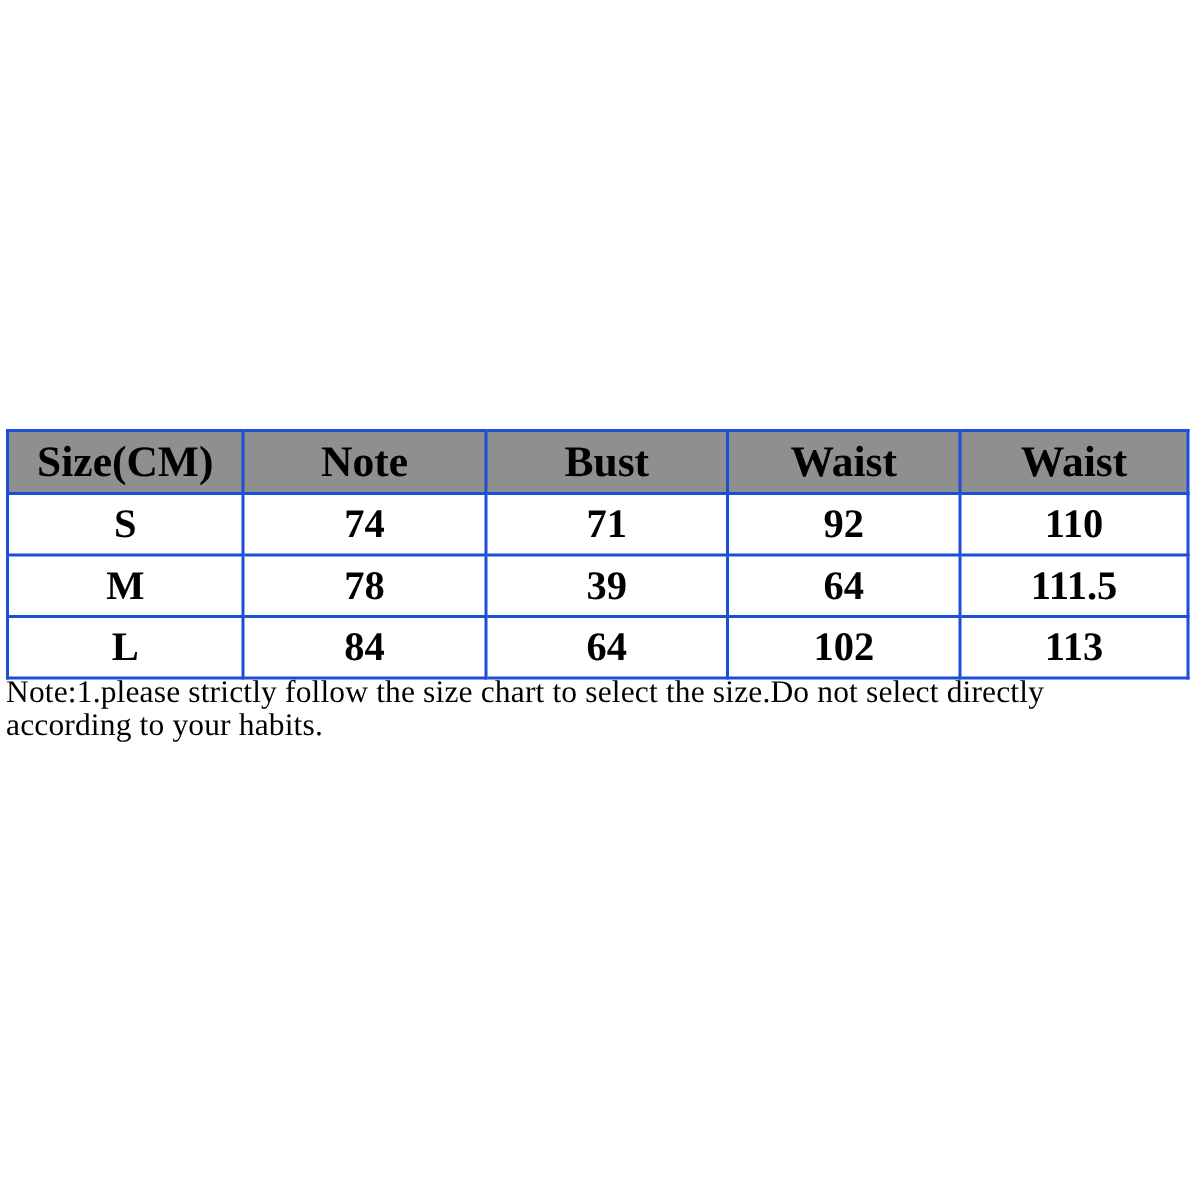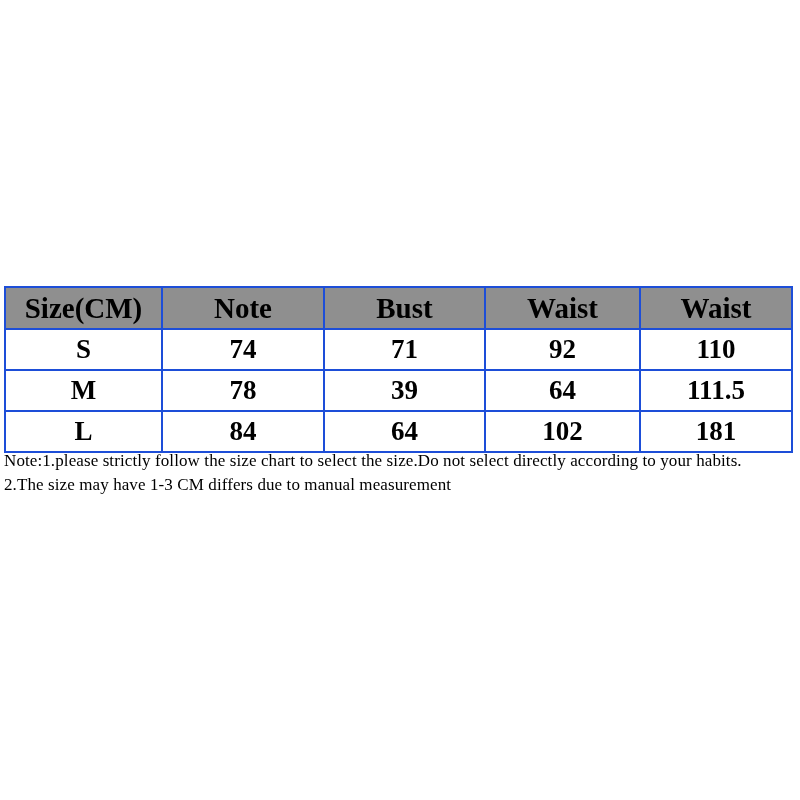--- a/index.html
+++ b/index.html
@@ -59,21 +59,21 @@
     background: #ffffff;
   }
   .note-block {
     position: absolute;
     left: 4px;
     top: 450px;
     width: 780px;
   }
   .note-line {
     font-family: "Liberation Serif", serif;
-    font-size: 17px;
+    font-size: 21px;
     color: #000000;
     line-height: 22px;
     white-space: pre-wrap;
     letter-spacing: 0.1px;
   }
   .note-line.l1 {
     width: 772px;
   }
   .note-line.l2 {
     margin-top: 2px;
@@ -115,24 +115,23 @@
           <td>78</td>
           <td>39</td>
           <td>64</td>
           <td>111.5</td>
         </tr>
         <tr>
           <td>L</td>
           <td>84</td>
           <td>64</td>
           <td>102</td>
-          <td>181</td>
+          <td>113</td>
         </tr>
       </tbody>
     </table>
   </div>
 
   <div class="note-block">
     <div class="note-line l1">Note:1.please strictly follow the size chart to select the size.Do not select directly according to your habits.</div>
-    <div class="note-line l2">2.The size may have 1-3 CM differs due to manual measurement</div>
   </div>
 
 </div>
 
 </body></html>

